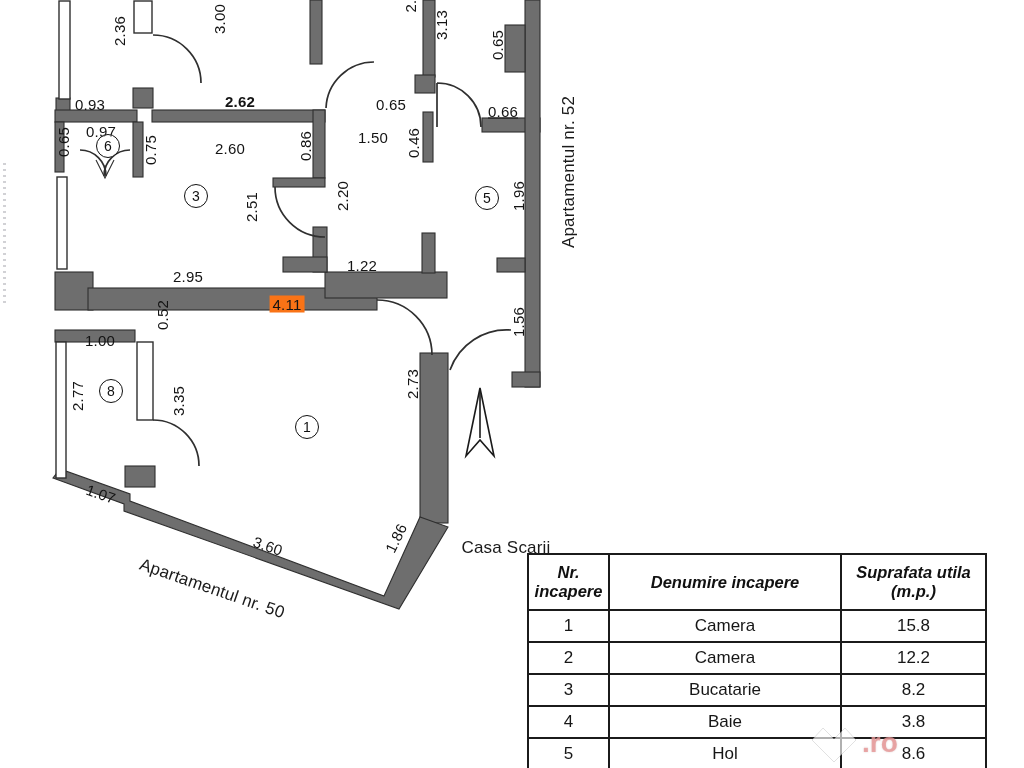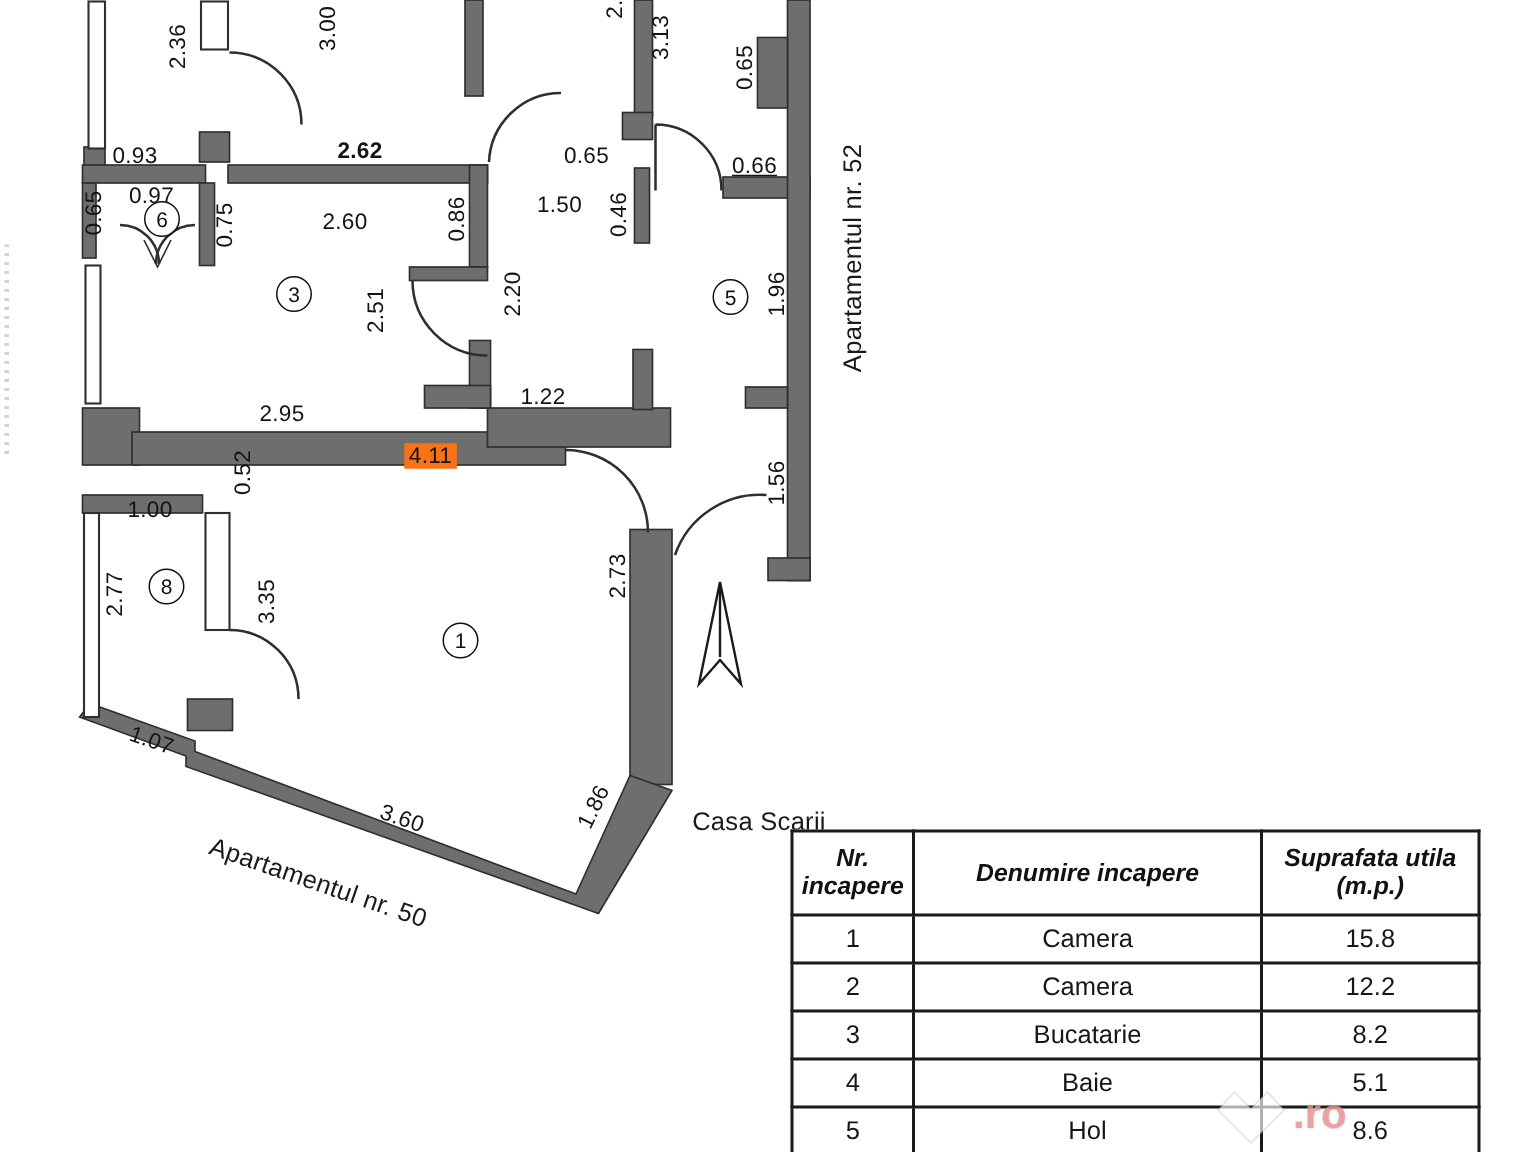--- a/index.html
+++ b/index.html
@@ -169,21 +169,21 @@
           <td>12.2</td>
         </tr>
         <tr>
           <td>3</td>
           <td>Bucatarie</td>
           <td>8.2</td>
         </tr>
         <tr>
           <td>4</td>
           <td>Baie</td>
-          <td>5.1</td>
+          <td>3.8</td>
         </tr>
         <tr>
           <td>5</td>
           <td>Hol</td>
           <td>8.6</td>
         </tr>
       </tbody>
   </table>
 
   <div id="watermark">

